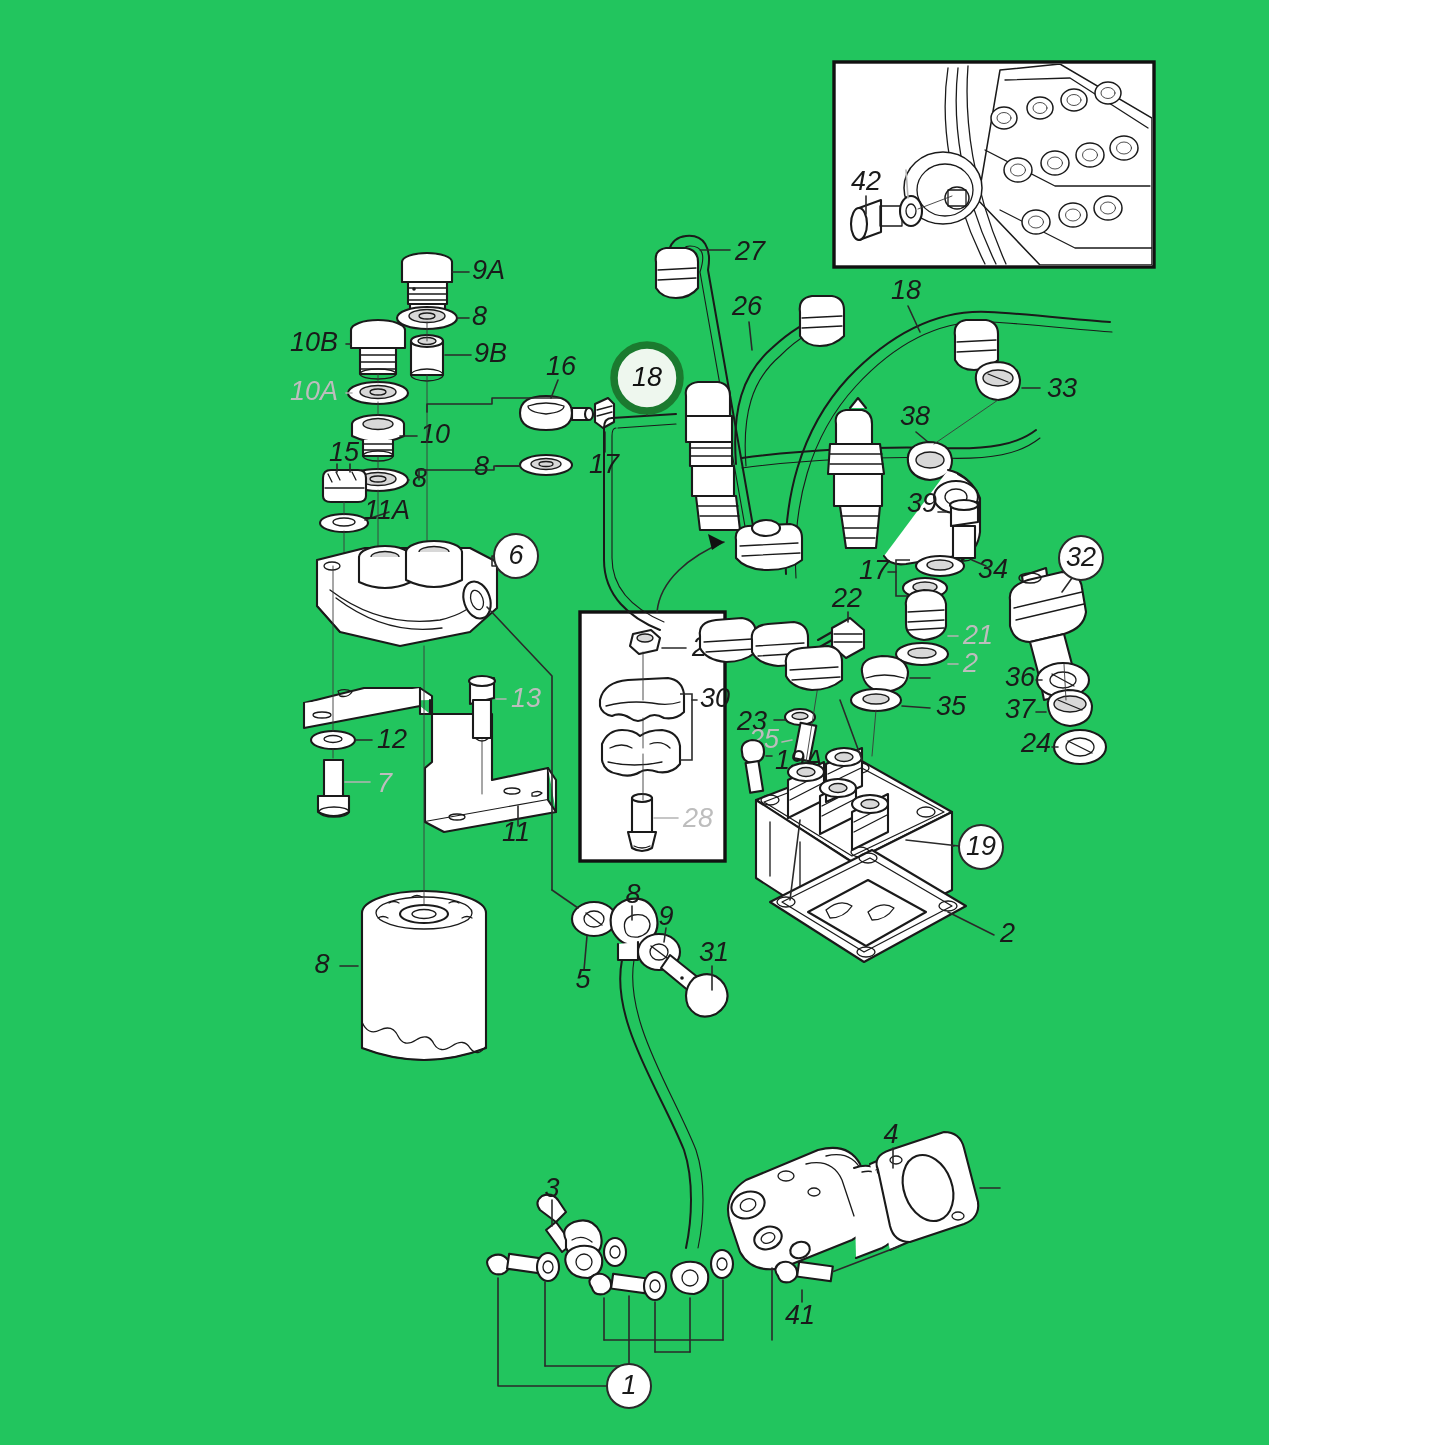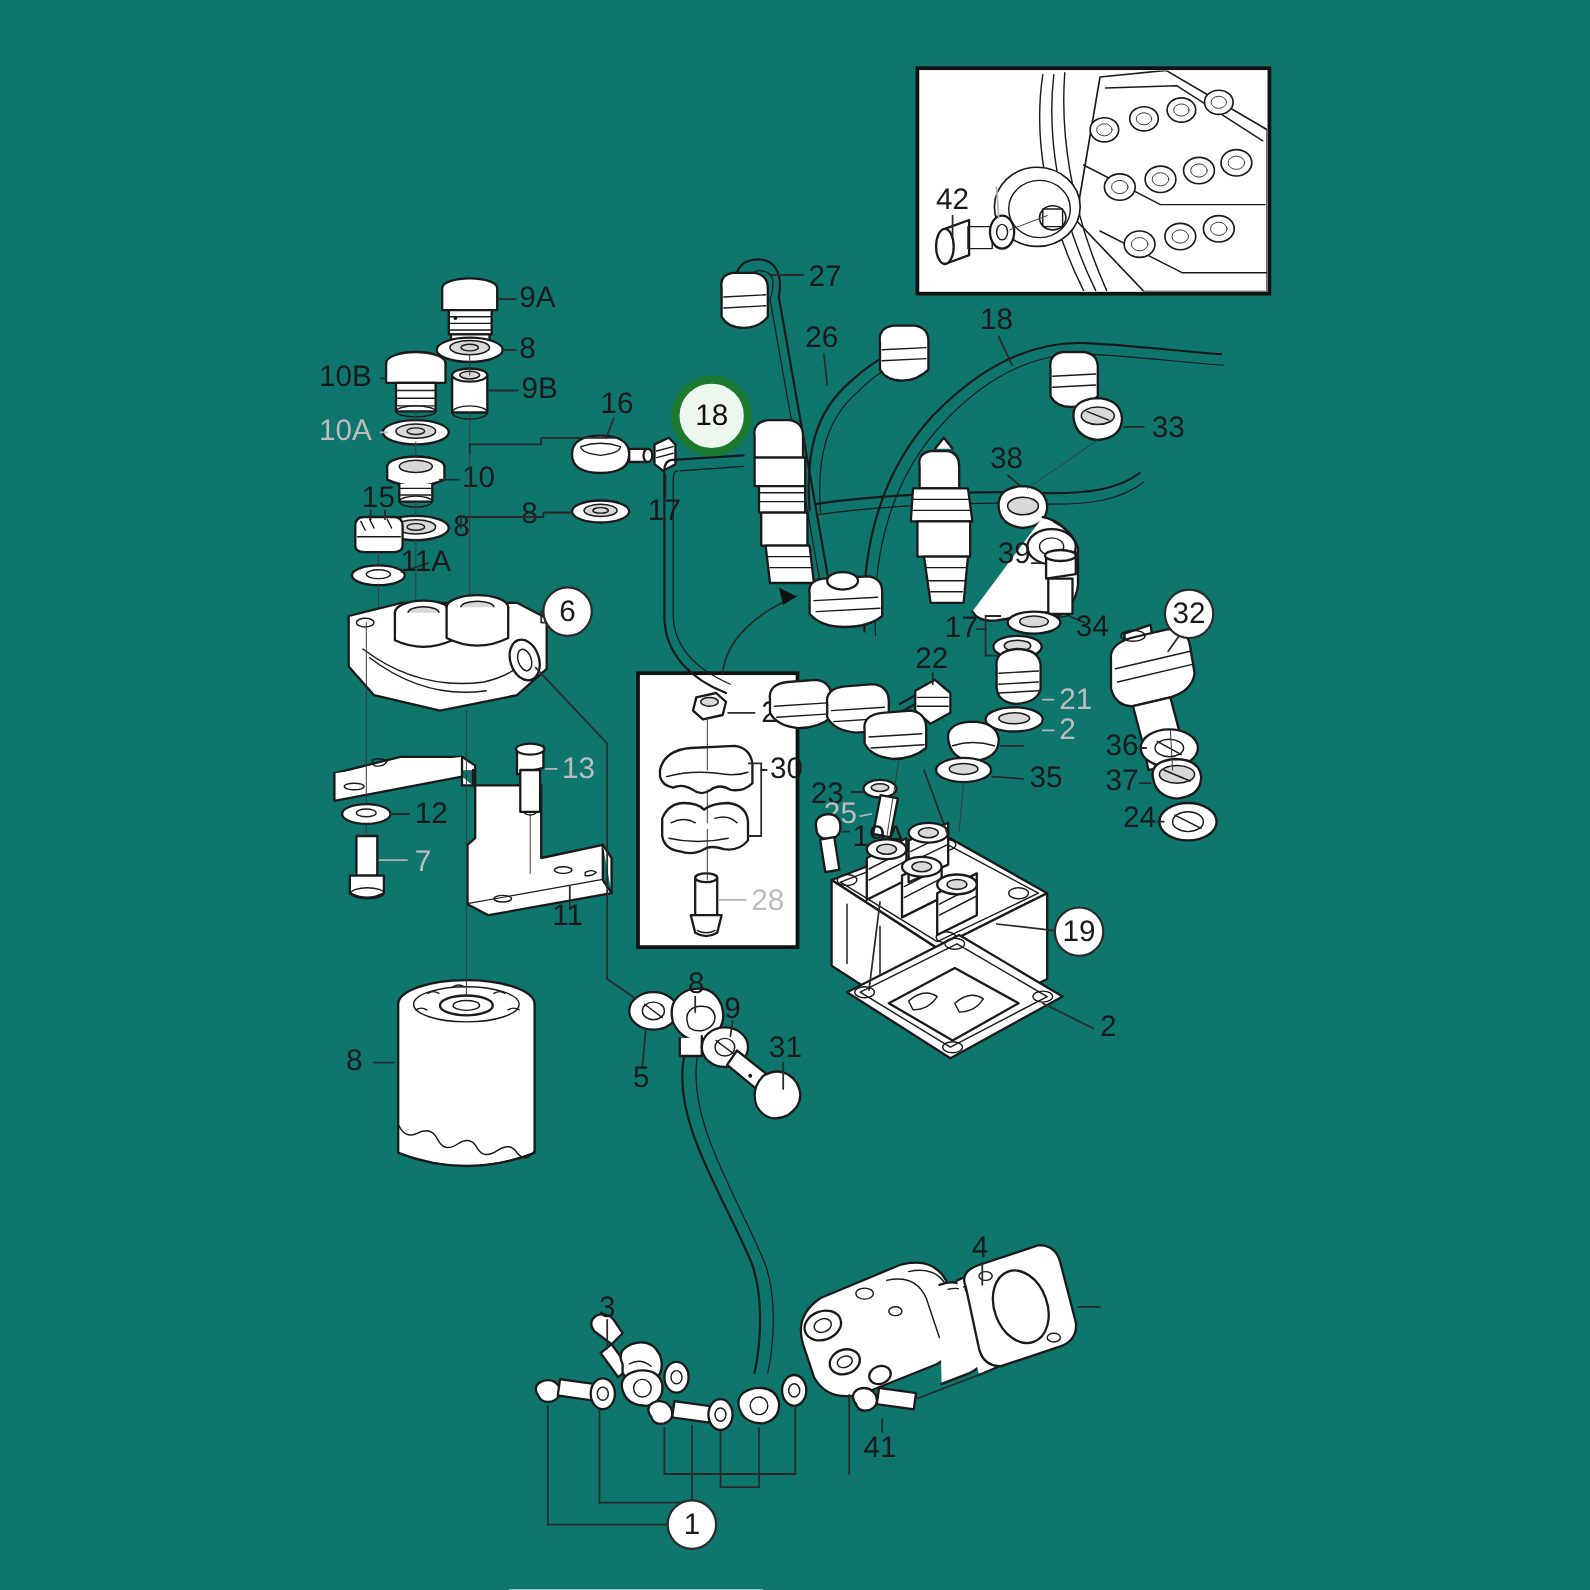--- a/index.html
+++ b/index.html
@@ -6,24 +6,25 @@
   html, body {
     margin: 0;
     padding: 0;
     background: #ffffff;
   }
   body {
     font-family: "Liberation Sans", sans-serif;
   }
   #diagram-root {
     position: relative;
-    width: 1445px;
+    width: 1269px;
     height: 1445px;
-    background: #0f766e;
+    background: #22c55e;
     overflow: hidden;
+    font-style: italic;
   }
   #diagram-svg {
     position: absolute;
     top: 0;
     left: 0;
     width: 1445px;
     height: 1445px;
     display: block;
   }
   

